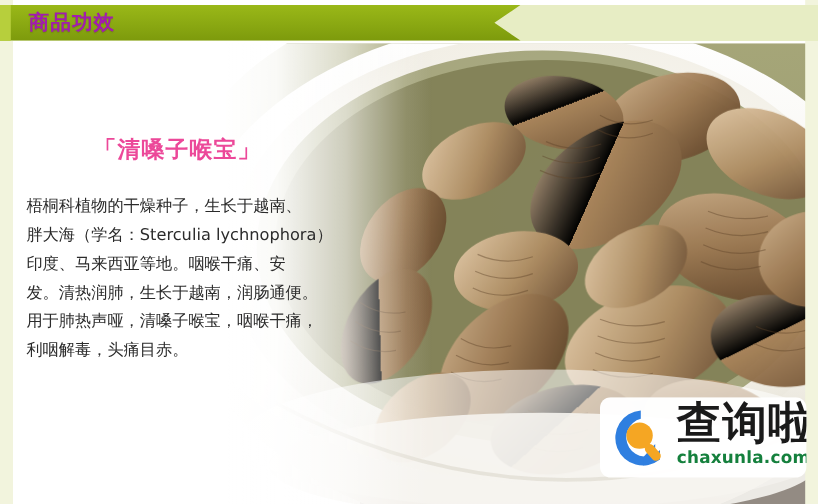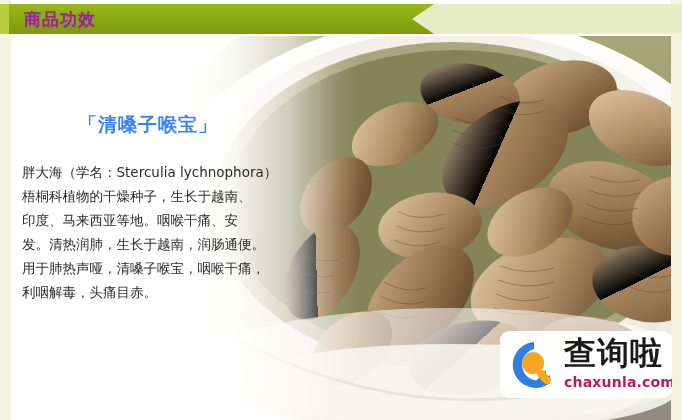--- a/index.html
+++ b/index.html
@@ -125,21 +125,21 @@
   .textblock {
     position: absolute;
     left: 22px;
     top: 112px;
     width: 252px;
     z-index: 5;
   }
   .subtitle {
     font-size: 19px;
     font-weight: bold;
-    color: #3b82f6;
+    color: #ec4899;
     text-align: center;
     margin: 0 0 22px 0;
     letter-spacing: 1px;
     white-space: nowrap;
   }
   .bodytext {
     font-size: 13.5px;
     line-height: 24px;
     color: #2b2b2b;
     margin: 0;
@@ -168,32 +168,32 @@
     width: 56px;
     height: 56px;
   }
   .wm-text {
     position: absolute;
     left: 64px;
     top: 2px;
     width: 106px;
   }
   .wm-cn {
-    font-size: 32px;
+    font-size: 37px;
     font-weight: bold;
     color: #1a1a1a;
     line-height: 40px;
     letter-spacing: 1px;
     white-space: nowrap;
     font-family: "DejaVu Sans", "Liberation Sans", sans-serif;
   }
   .wm-en {
     font-size: 14px;
     font-weight: bold;
-    color: #be185d;
+    color: #15803d;
     line-height: 18px;
     letter-spacing: 0.2px;
     white-space: nowrap;
     font-family: "DejaVu Sans", "Liberation Sans", sans-serif;
   }
 </style>
 </head>
 <body>
 
 <div class="page">
@@ -287,22 +287,22 @@
   <div class="header">
     <div class="header-band"></div>
     <div class="header-ribbon"></div>
     <div class="header-ribbon-cap"></div>
     <div class="header-title">商品功效</div>
   </div>
 
   <div class="textblock">
     <div class="subtitle">「清嗓子喉宝」</div>
     <div class="bodytext">
+      <span class="line">梧桐科植物的干燥种子，生长于越南、</span>
       <span class="line">胖大海（学名：Sterculia lychnophora）</span>
-      <span class="line">梧桐科植物的干燥种子，生长于越南、</span>
       <span class="line">印度、马来西亚等地。咽喉干痛、安</span>
       <span class="line">发。清热润肺，生长于越南，润肠通便。</span>
       <span class="line">用于肺热声哑，清嗓子喉宝，咽喉干痛，</span>
       <span class="line">利咽解毒，头痛目赤。</span>
     </div>
   </div>
 
   <div class="watermark">
     <svg class="wm-icon" viewBox="0 0 56 56">
       <path d="M28 5 A23 23 0 1 0 44 46 L44 38 A16 16 0 1 1 28 12 Z" fill="#2f7fe0"></path>

